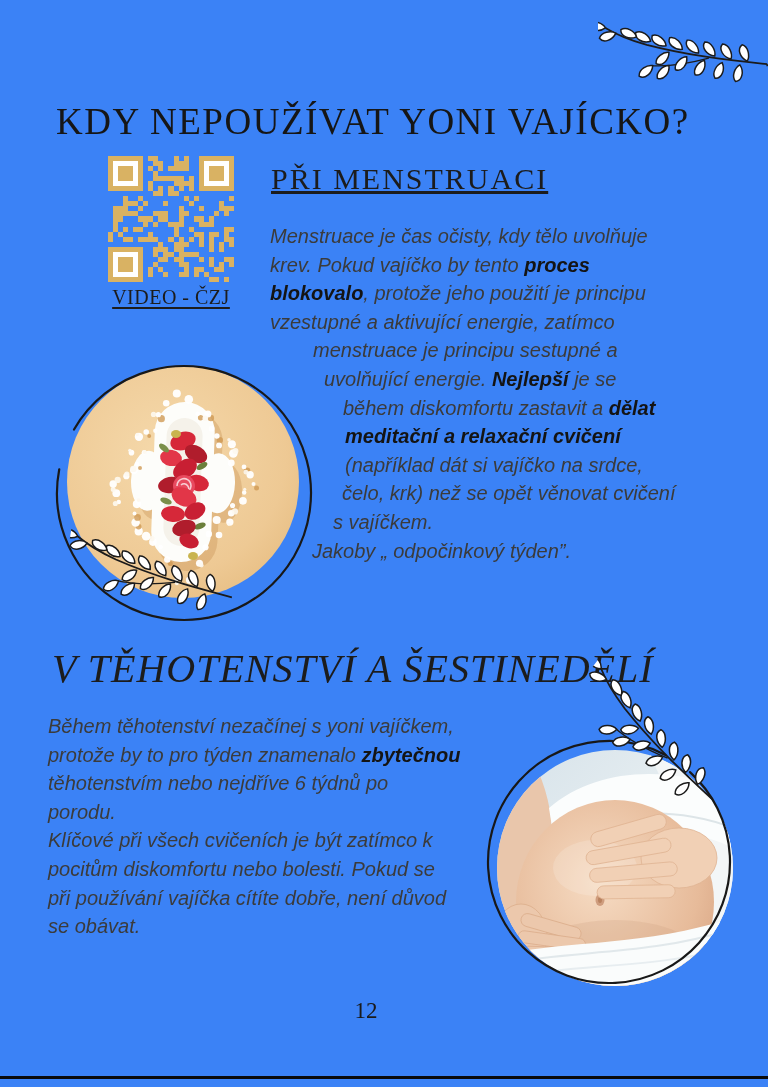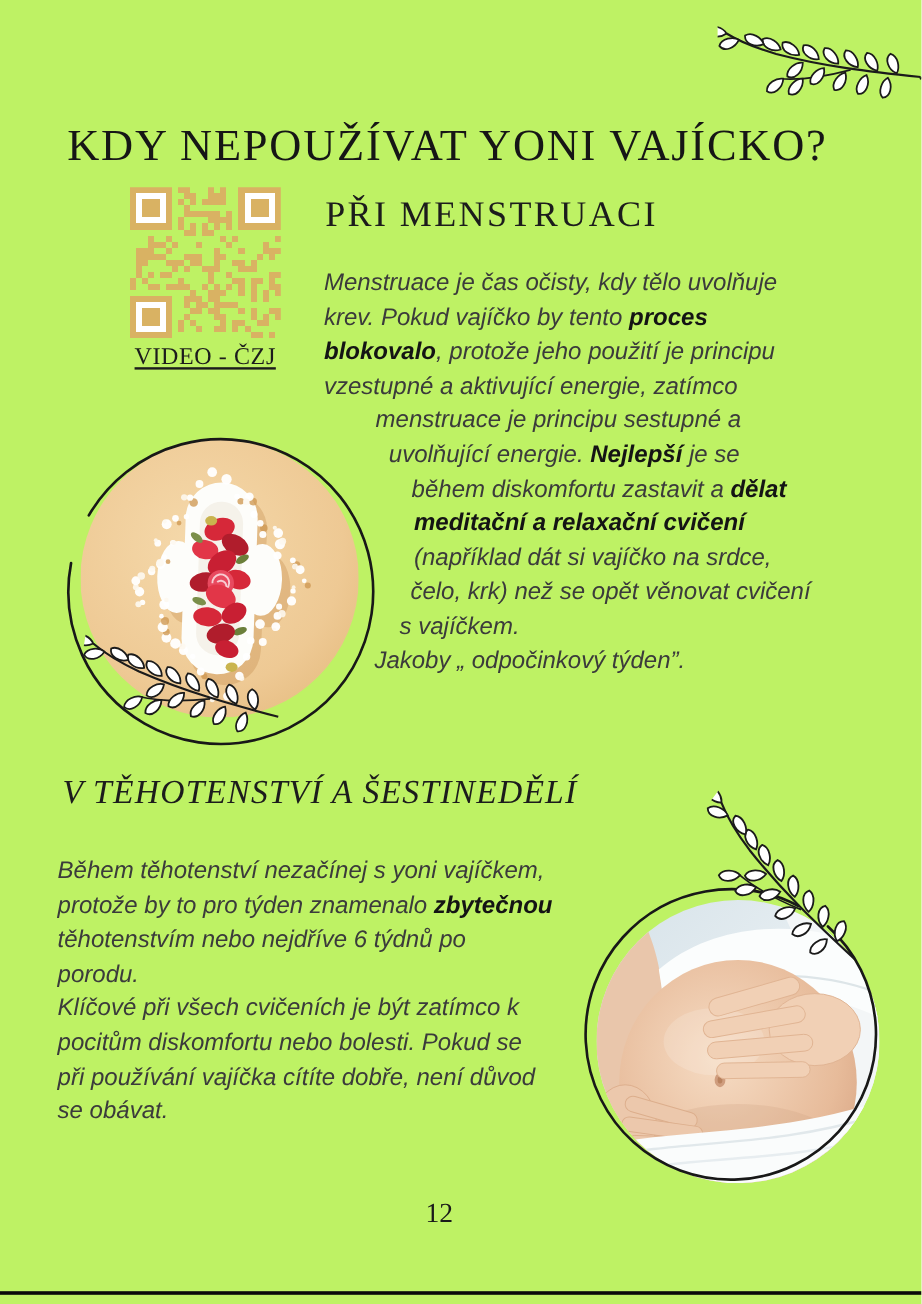--- a/index.html
+++ b/index.html
@@ -1,24 +1,24 @@
 <!DOCTYPE html>
 <html lang="cs"><head>
 <meta charset="utf-8">
 <style>
   html,body{margin:0;padding:0;background:#ffffff;}
-  #page{position:relative;width:768px;height:1087px;background:#bef264;overflow:hidden;
+  #page{position:relative;width:768px;height:1087px;background:#3b82f6;overflow:hidden;
         font-family:"Liberation Sans",sans-serif;color:#3f3f3f;}
   .serif{font-family:"Liberation Serif",serif;}
   .abs{position:absolute;}
 
   
   #main-title{left:56px;top:100px;font-size:37px;font-weight:400;letter-spacing:1.5px;color:#161616;white-space:nowrap;}
-  #h-menst{left:271px;top:162px;font-size:30px;font-weight:400;letter-spacing:2px;color:#1c1c1c;white-space:nowrap;}
-  #h-preg{left:52px;top:645px;font-size:28px;font-style:italic;font-weight:400;letter-spacing:1px;color:#1c1c1c;white-space:nowrap;}
+  #h-menst{left:271px;top:162px;font-size:30px;font-weight:400;letter-spacing:2px;color:#1c1c1c;white-space:nowrap;text-decoration:underline;}
+  #h-preg{left:52px;top:645px;font-size:40px;font-style:italic;font-weight:400;letter-spacing:1px;color:#1c1c1c;white-space:nowrap;}
 
   
   .para{font-style:italic;font-size:20px;line-height:28.6px;color:#3b3b3b;}
   .tline{white-space:pre;}
   .tline .b{font-weight:700;color:#141414;}
   #para-menst{left:270px;top:222px;width:478px;}
   #para-preg{left:48px;top:712px;width:478px;}
   
   #para-menst .tline:nth-child(5){padding-left:43px;}
   #para-menst .tline:nth-child(6){padding-left:54px;}

